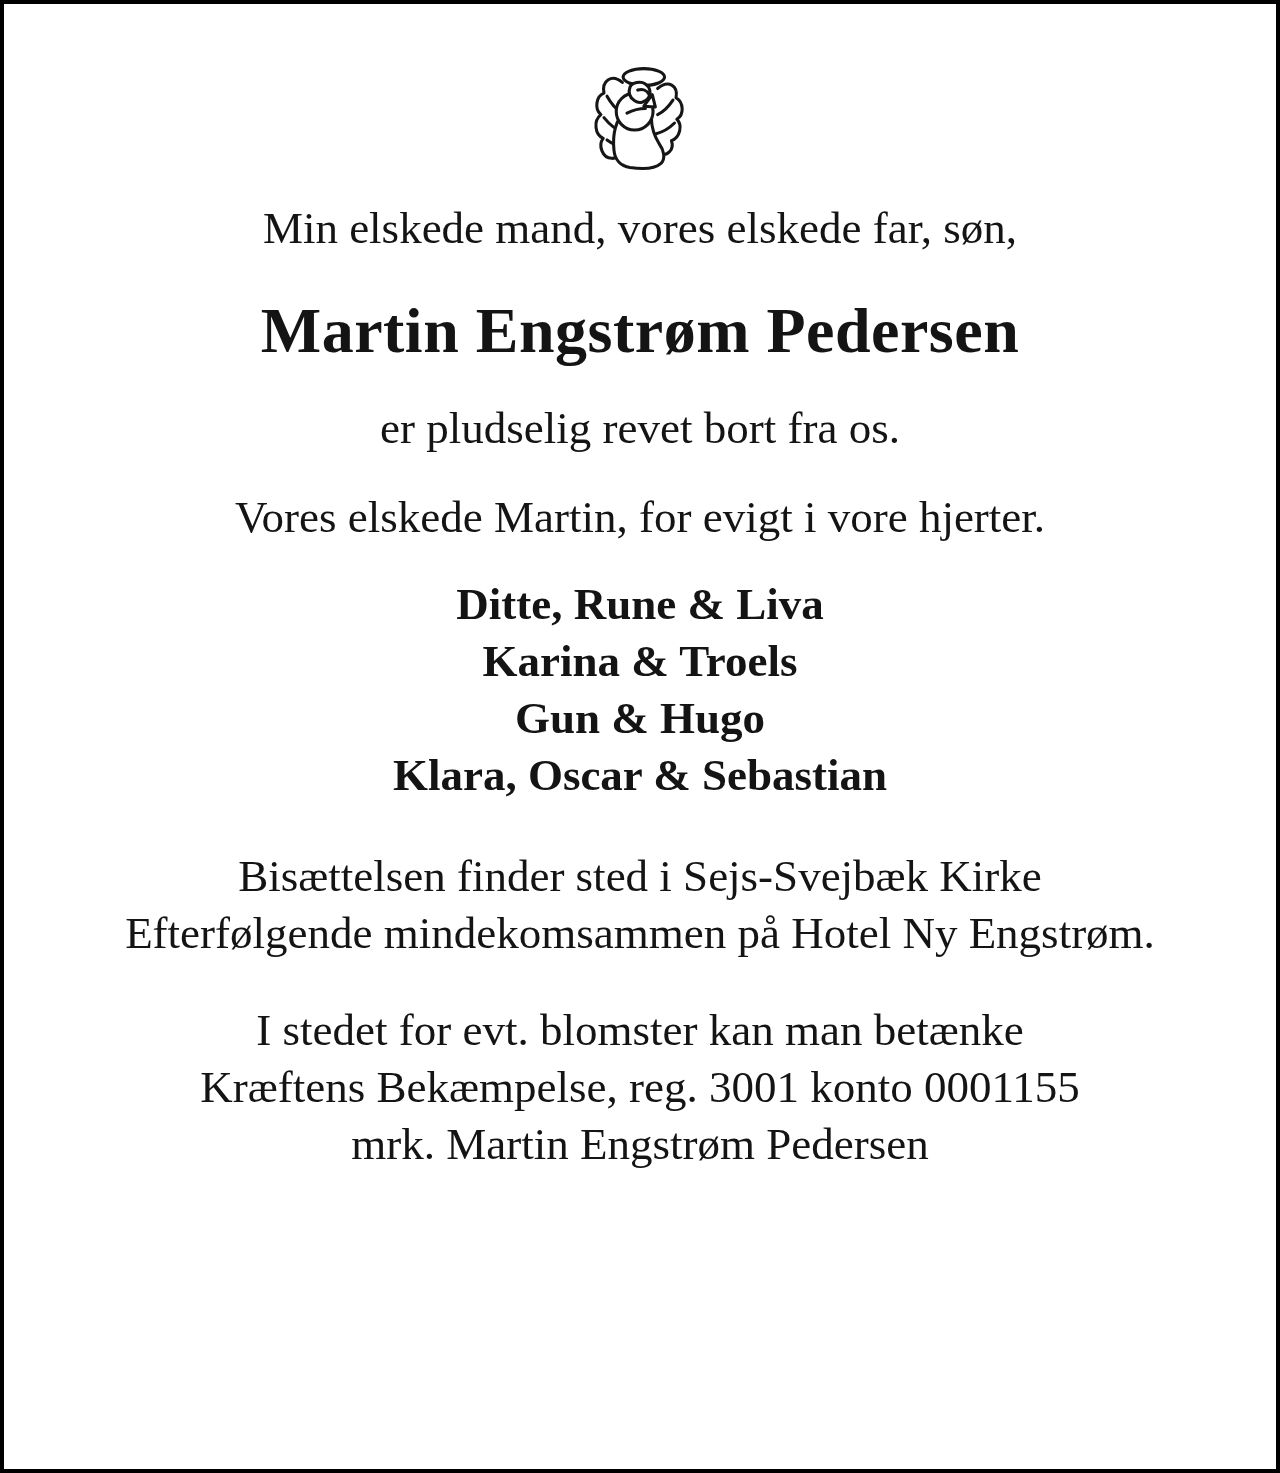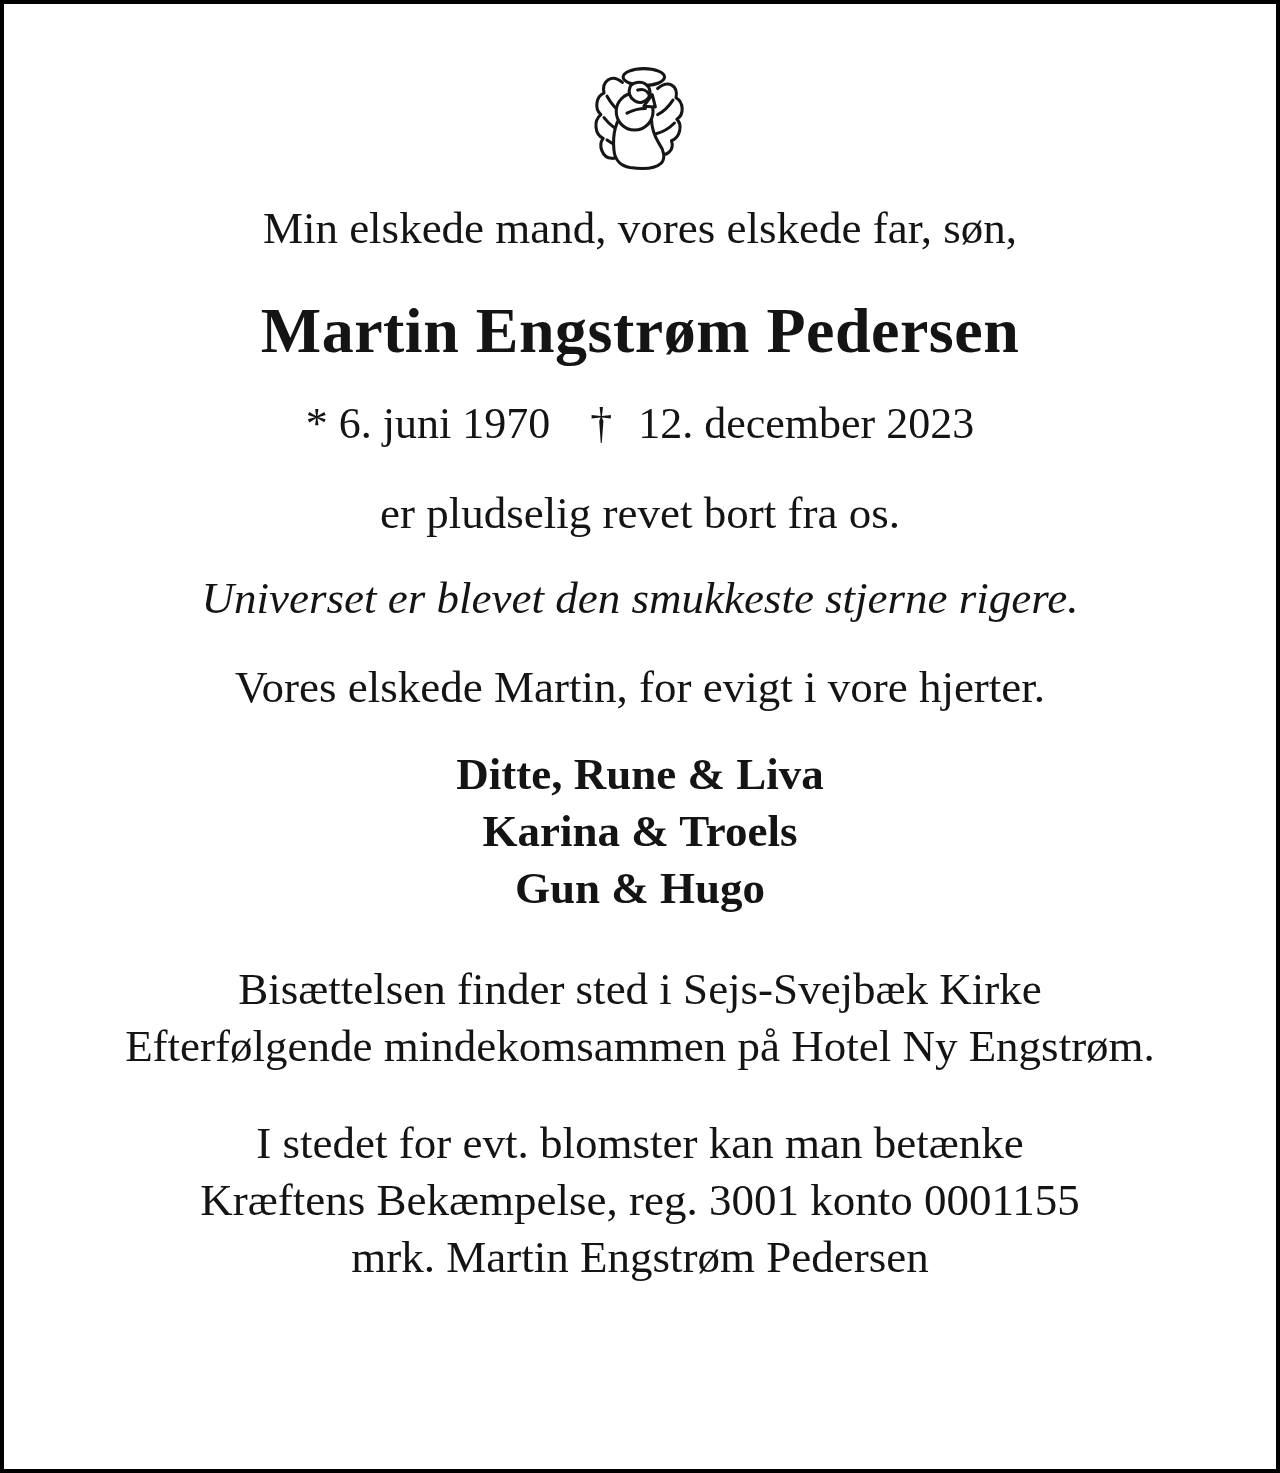--- a/index.html
+++ b/index.html
@@ -91,34 +91,31 @@
       </g>
     </svg>
   </div>
 
   <p class="intro">
     <span>Min elskede mand, vores elskede far, søn,</span><br>
   </p>
 
   <h1 class="deceased-name">Martin Engstrøm Pedersen</h1>
 
-  <p class="dates">
-    <span>* 6. juni 1970</span><span class="dagger">†</span><span>12. december 2023</span>
-  </p>
 
   <p class="line-block passing-line">er pludselig revet bort fra os.</p>
 
-  <p class="line-block quote-line">Universet er blevet den smukkeste stjerne rigere.</p>
 
   <p class="line-block memory-line">Vores elskede Martin, for evigt i vore hjerter.</p>
 
   <div class="line-block mourners">
     <div>Ditte, Rune &amp; Liva</div>
     <div>Karina &amp; Troels</div>
     <div>Gun &amp; Hugo</div>
+    <div>Klara, Oscar &amp; Sebastian</div>
   </div>
 
   <div class="line-block ceremony-block">
     <div>Bisættelsen finder sted i Sejs-Svejbæk Kirke</div>
     <div>Efterfølgende mindekomsammen på Hotel Ny Engstrøm.</div>
   </div>
 
   <div class="line-block donation-block">
     <div>I stedet for evt. blomster kan man betænke</div>
     <div>Kræftens Bekæmpelse, reg. 3001 konto 0001155</div>

